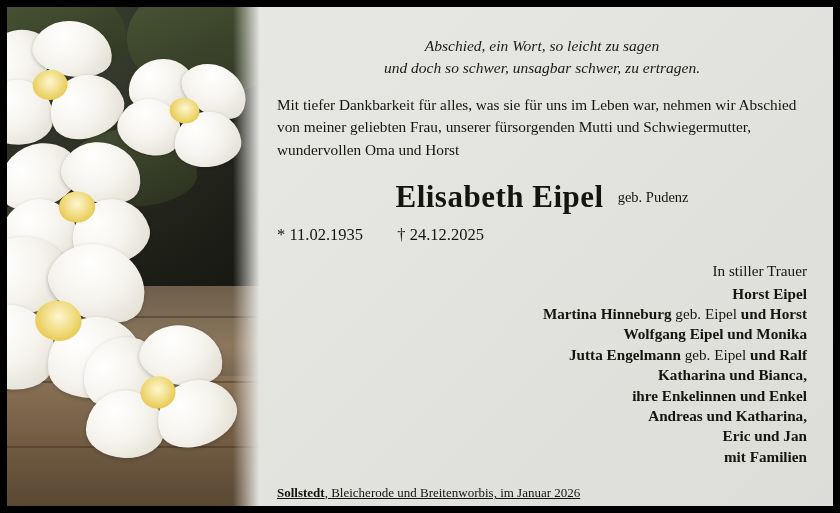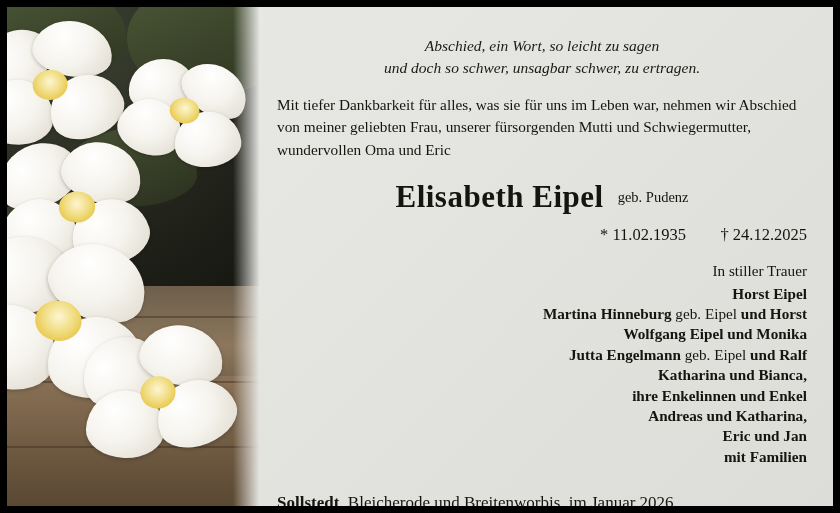--- a/index.html
+++ b/index.html
@@ -124,38 +124,39 @@
     font-size: 31px;
     font-weight: bold;
     letter-spacing: 0.5px;
   }
   .maiden {
     font-size: 14.5px;
     margin-left: 10px;
     vertical-align: 5px;
   }
   .dates {
-    text-align: right;
+    text-align: left;
     font-size: 16.5px;
     margin: 8px 0 16px 0;
     white-space: nowrap;
   }
   .dates .sep { display: inline-block; width: 26px; }
   .mourners {
     text-align: right;
     font-size: 15.2px;
     line-height: 1.34;
   }
   .mourners .lead { margin-bottom: 2px; }
   .mourners .b { font-weight: bold; }
   .mourners .n { font-weight: normal; }
   .place {
-    margin-top: 26px;
-    font-size: 17px;
+    margin-top: 18px;
+    font-size: 13px;
     white-space: nowrap;
+    text-decoration: underline;
   }
   .place .b { font-weight: bold; }
 </style>
 </head>
 <body>
 
 <div class="obituary">
   <div class="inner">
 
     <div class="photo">
@@ -218,21 +219,21 @@
     <div class="text-panel">
 
       <div class="verse">
         <div>Abschied, ein Wort, so leicht zu sagen</div>
         <div>und doch so schwer, unsagbar schwer, zu ertragen.</div>
       </div>
 
       <div class="intro">
         <div>Mit tiefer Dankbarkeit für alles, was sie für uns im Leben war, nehmen wir Abschied</div>
         <div>von meiner geliebten Frau, unserer fürsorgenden Mutti und Schwiegermutter,</div>
-        <div>wundervollen Oma und Eric</div>
+        <div>wundervollen Oma und Horst</div>
       </div>
 
       <div class="name-row">
         <span class="name">Elisabeth Eipel</span>
         <span class="maiden">geb. Pudenz</span>
       </div>
 
       <div class="dates">
         <span>* 11.02.1935</span>
         <span class="sep"></span>

